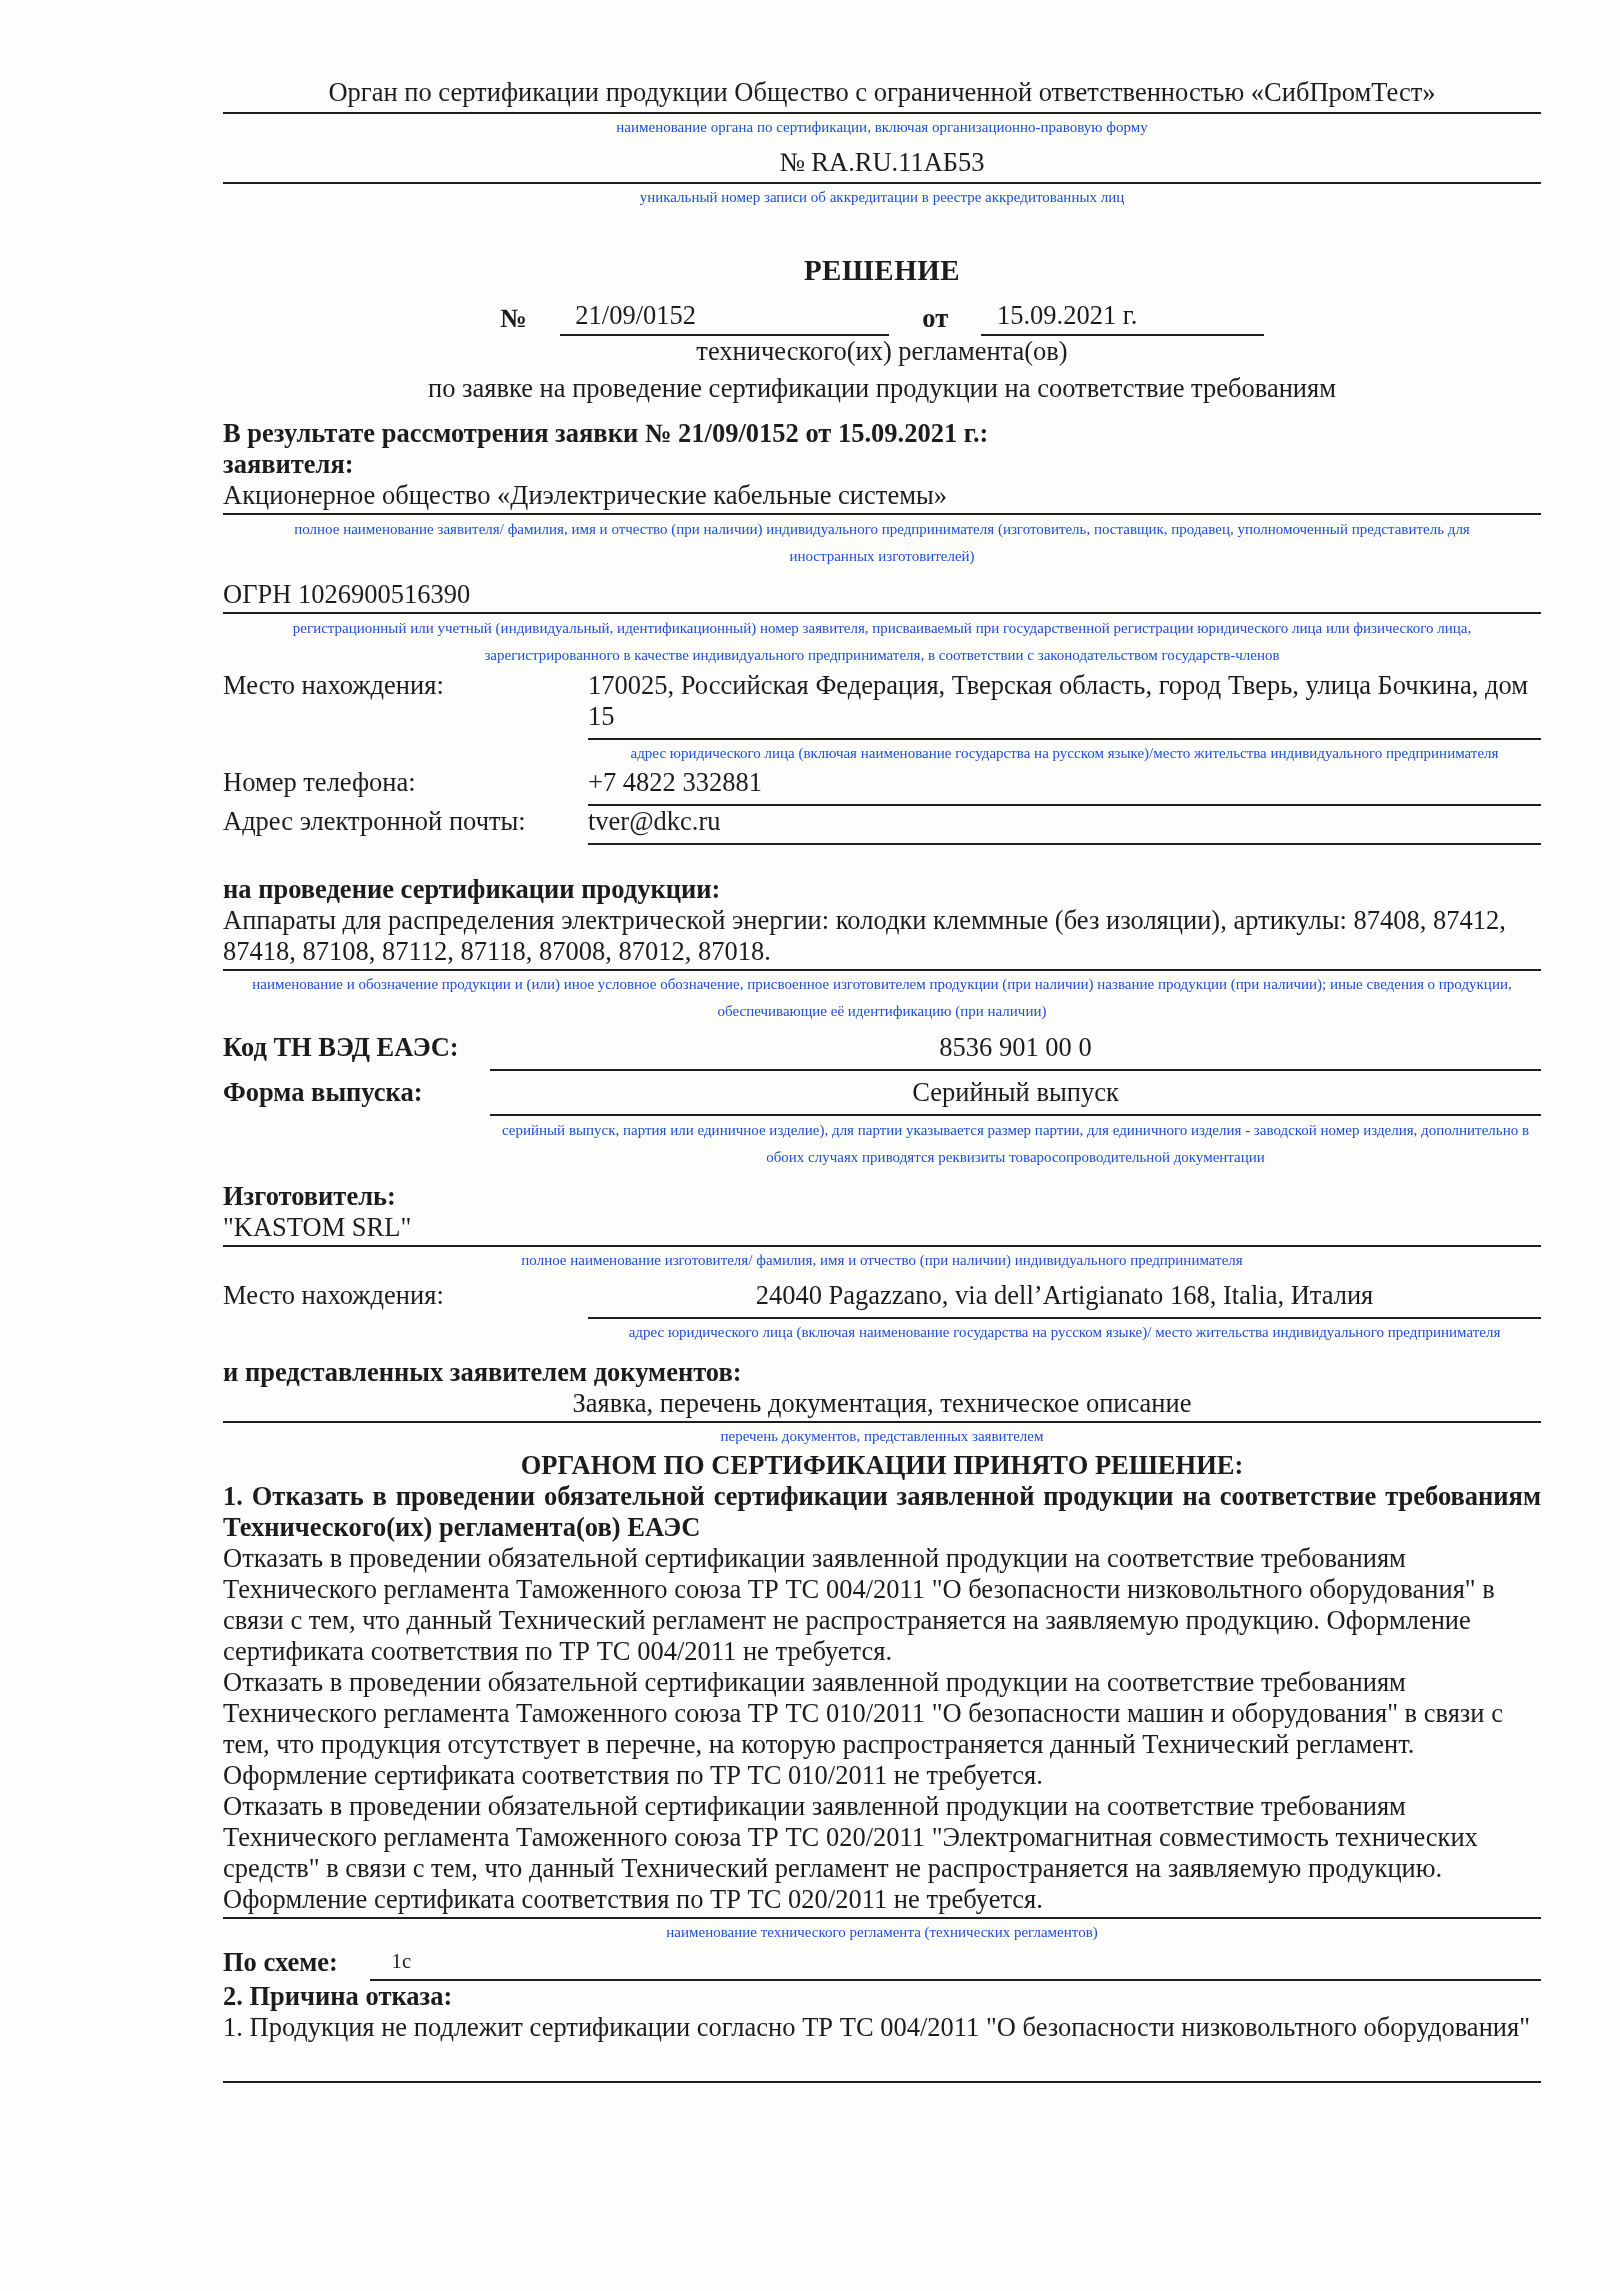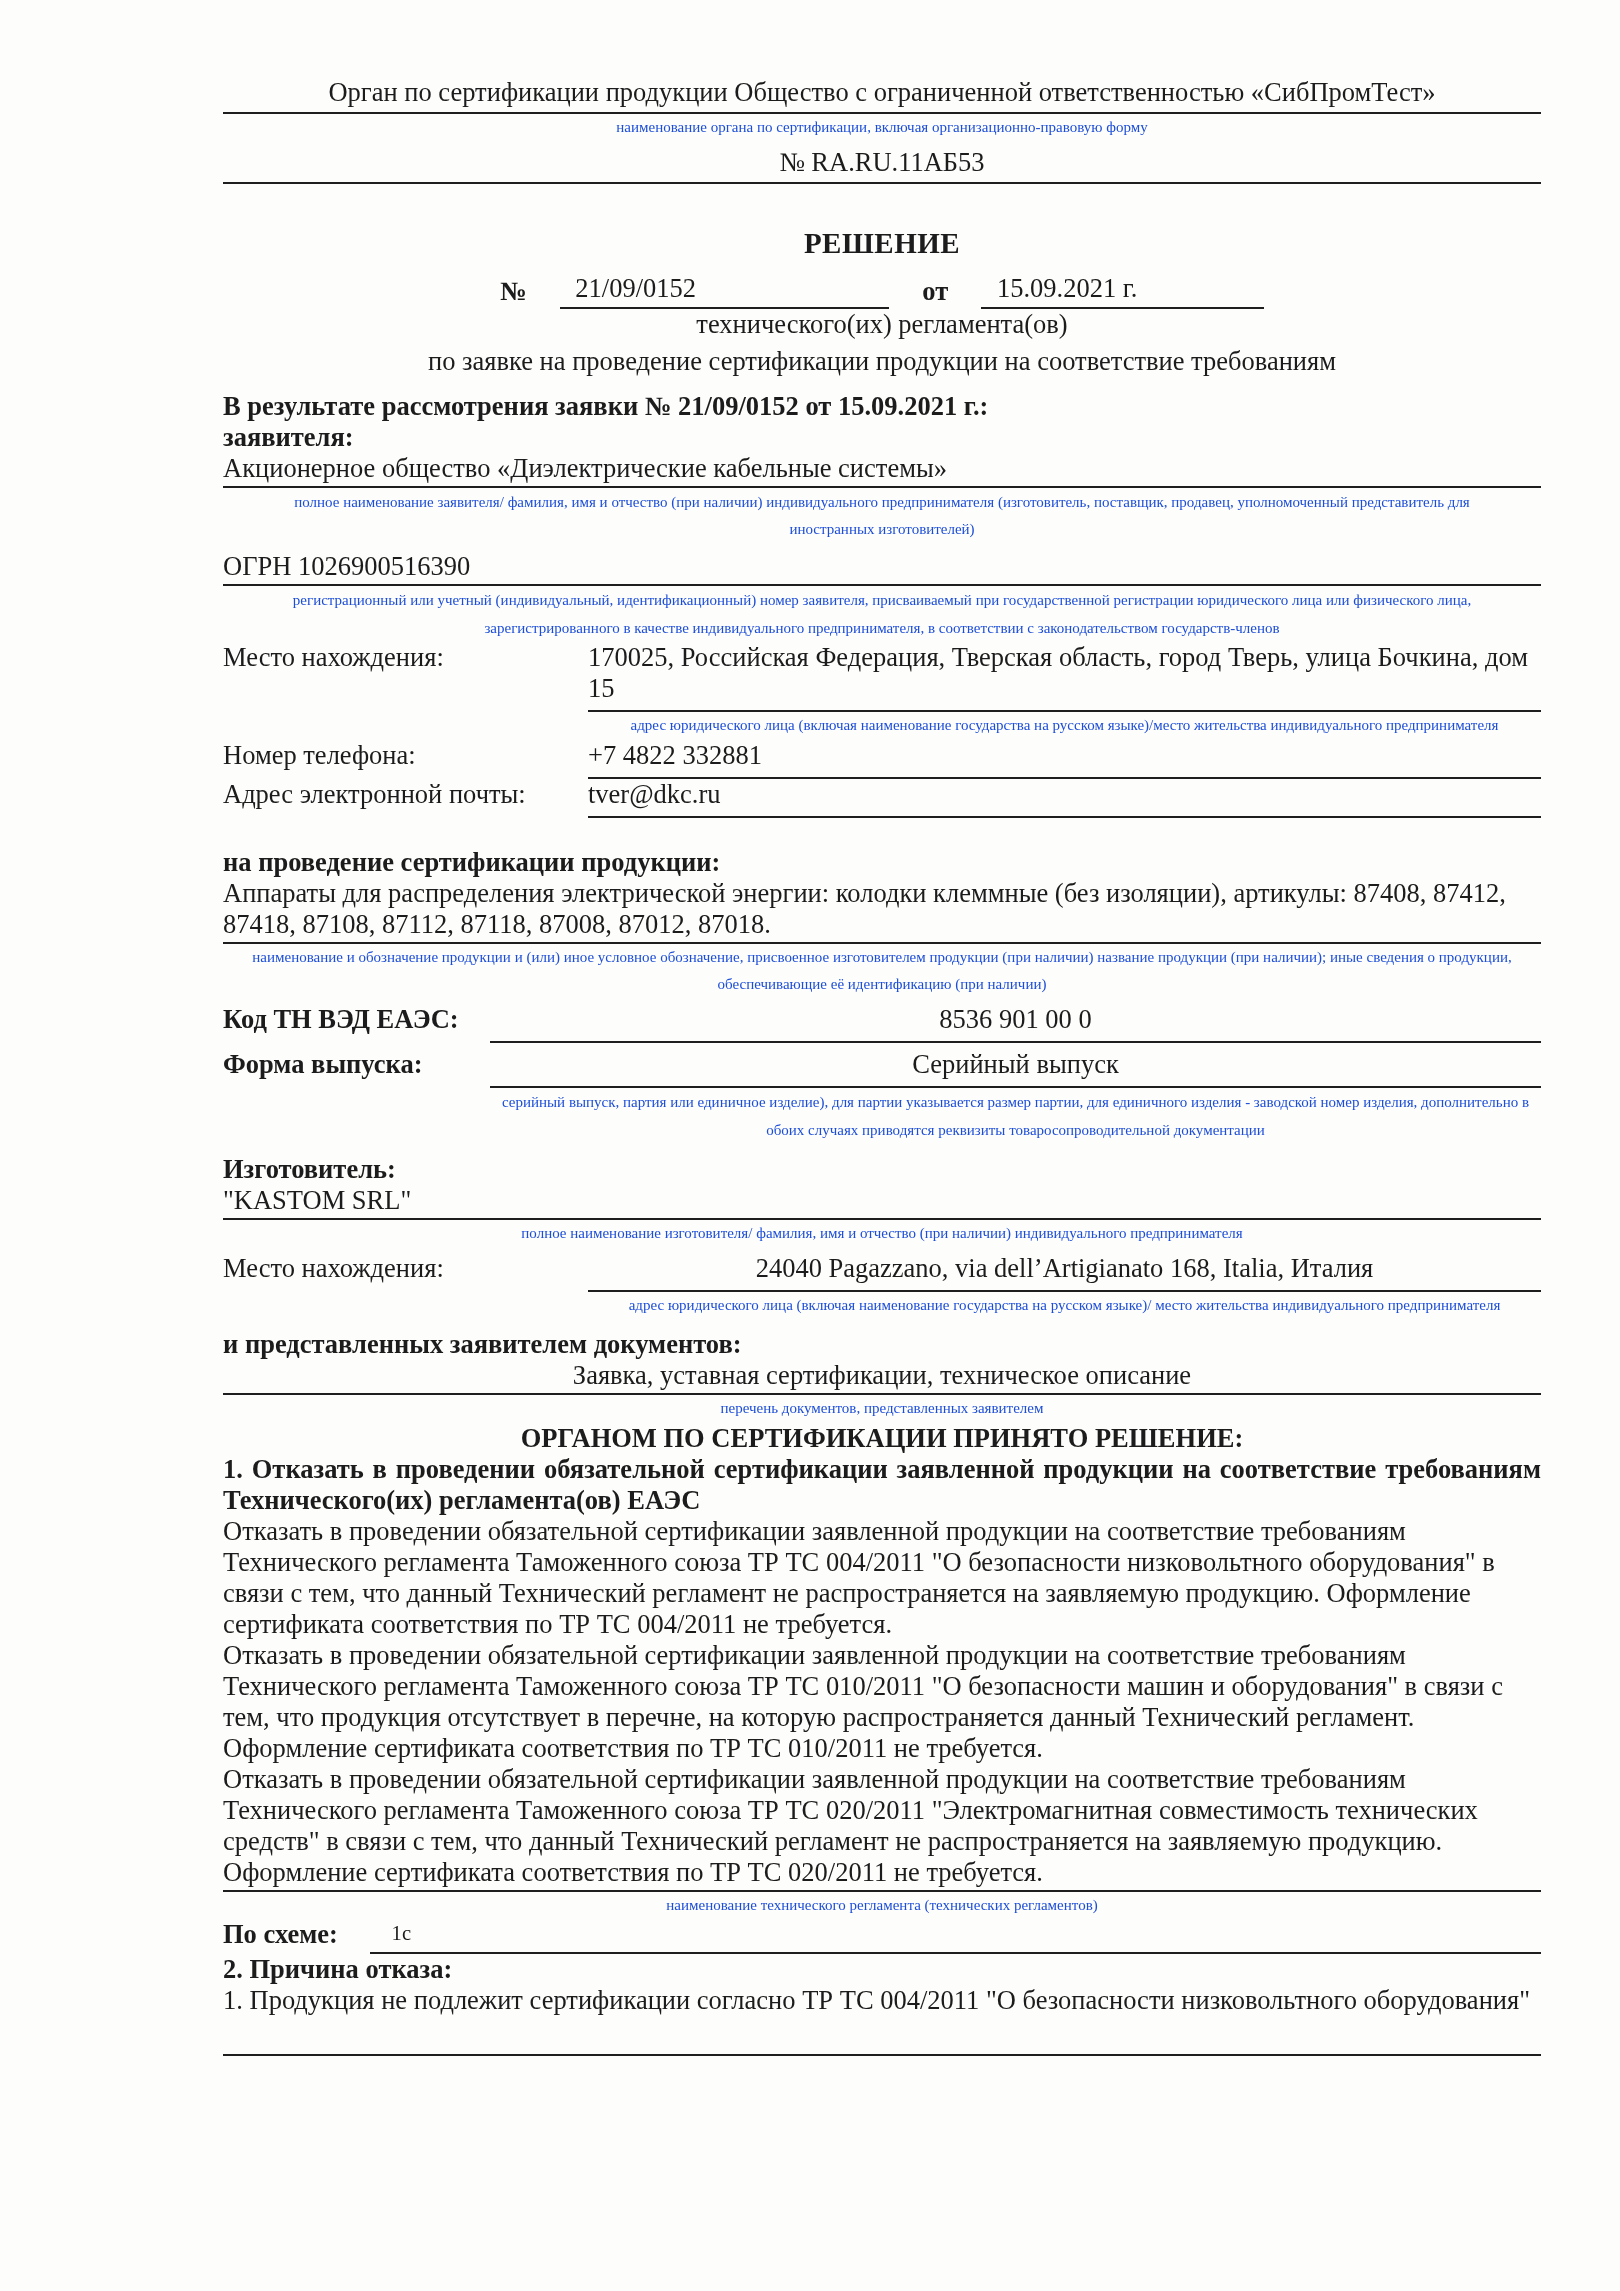--- a/index.html
+++ b/index.html
@@ -85,20 +85,21 @@
 </style>
 </head>
 <body>
 
 <div class="page">
   <div class="content">
 
     <div class="center u pb-4">Орган по сертификации продукции Общество с ограниченной ответственностью «СибПромТест»</div>
     <div class="caption">наименование органа по сертификации, включая организационно-правовую форму</div>
     <div class="center u pb-4 mt-6">№ RA.RU.11АБ53</div>
+    <div class="caption">уникальный номер записи об аккредитации в реестре аккредитованных лиц</div>
 
     <div class="center doc-title">РЕШЕНИЕ</div>
     <div class="number-line">
       <span class="bold pb-2">№</span>
       <span class="seg seg-number">21/09/0152</span>
       <span class="bold pb-2">от</span>
       <span class="seg seg-date">15.09.2021 г.</span>
     </div>
     <div class="center">технического(их) регламента(ов)</div>
     <div class="center mt-6">по заявке на проведение сертификации продукции на соответствие требованиям</div>
@@ -159,21 +160,21 @@
 
     <div class="row mt-6">
       <div class="row-label">Место нахождения:</div>
       <div class="row-main">
         <div class="row-value center">24040 Pagazzano, via dell’Artigianato 168, Italia, Италия</div>
         <div class="caption">адрес юридического лица (включая наименование государства на русском языке)/ место жительства индивидуального предпринимателя</div>
       </div>
     </div>
 
     <div class="bold mt-10">и представленных заявителем документов:</div>
-    <div class="center u pb-2">Заявка, уставная сертификации, техническое описание</div>
+    <div class="center u pb-2">Заявка, перечень документация, техническое описание</div>
     <div class="caption">перечень документов, представленных заявителем</div>
 
     <div class="center bold">ОРГАНОМ ПО СЕРТИФИКАЦИИ ПРИНЯТО РЕШЕНИЕ:</div>
     <div class="bold just">1. Отказать в проведении обязательной сертификации заявленной продукции на соответствие требованиям Технического(их) регламента(ов) ЕАЭС</div>
     <div class="u pb-2">
       <div>Отказать в проведении обязательной сертификации заявленной продукции на соответствие требованиям Технического регламента Таможенного союза ТР ТС 004/2011 "О безопасности низковольтного оборудования" в связи с тем, что данный Технический регламент не распространяется на заявляемую продукцию. Оформление сертификата соответствия по ТР ТС 004/2011 не требуется.</div>
       <div>Отказать в проведении обязательной сертификации заявленной продукции на соответствие требованиям Технического регламента Таможенного союза ТР ТС 010/2011 "О безопасности машин и оборудования" в связи с тем, что продукция отсутствует в перечне, на которую распространяется данный Технический регламент. Оформление сертификата соответствия по ТР ТС 010/2011 не требуется.</div>
       <div>Отказать в проведении обязательной сертификации заявленной продукции на соответствие требованиям Технического регламента Таможенного союза ТР ТС 020/2011 "Электромагнитная совместимость технических средств" в связи с тем, что данный Технический регламент не распространяется на заявляемую продукцию. Оформление сертификата соответствия по ТР ТС 020/2011 не требуется.</div>
     </div>
     <div class="caption">наименование технического регламента (технических регламентов)</div>

